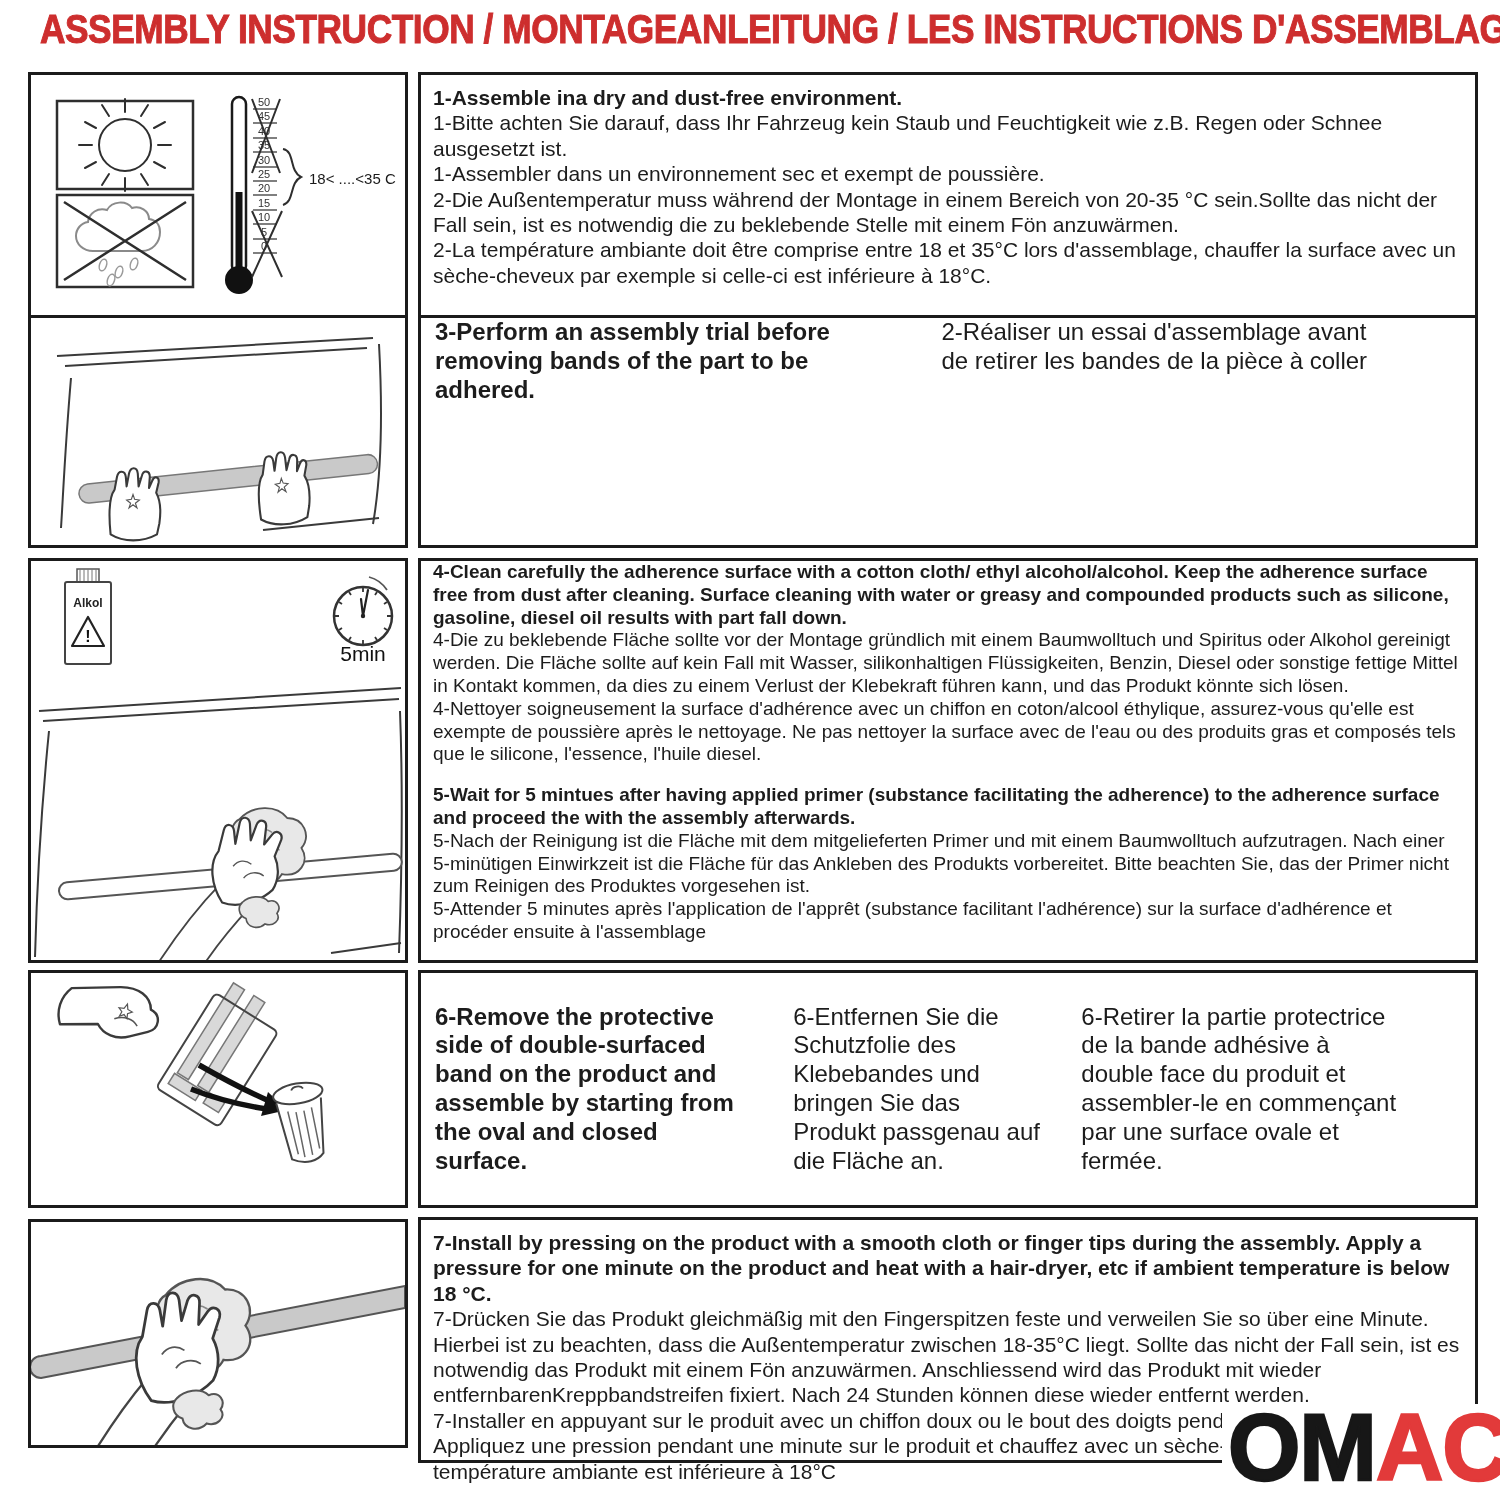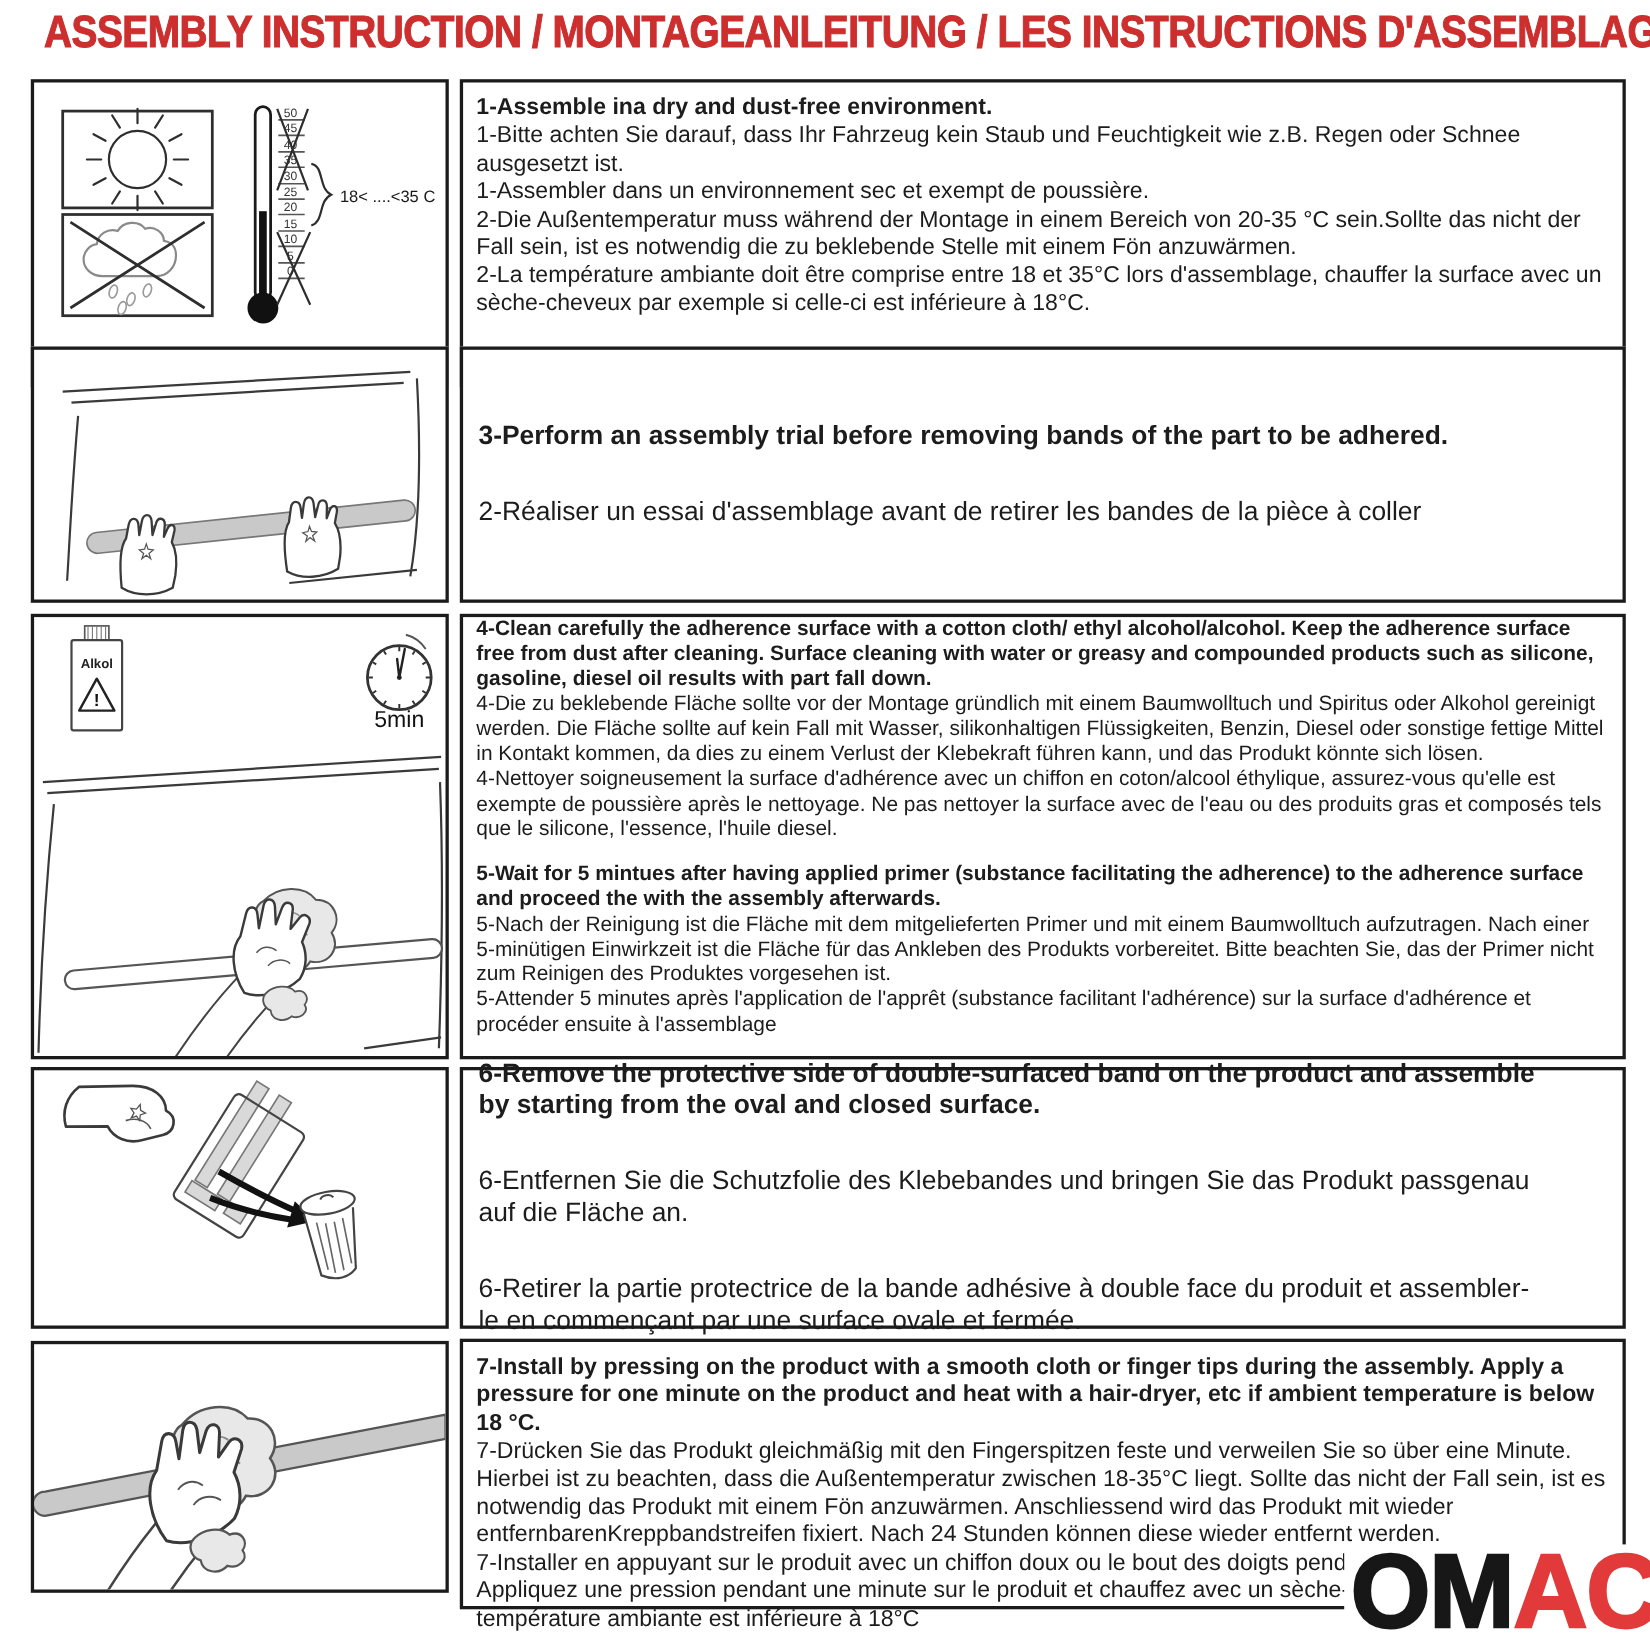--- a/index.html
+++ b/index.html
@@ -12,22 +12,22 @@
   .r1{top:72px;height:280px;}
   .r2{top:315px;height:233px;}
   .r3{top:558px;height:405px;}
   .r4{top:970px;height:238px;}
   .r5{top:1217px;height:246px;}
   .r5i{top:1219px;height:229px;}
   
   .txt p{margin:0;}
   .t-sm{font-size:21px;line-height:1.21;padding:10px 12px;}
   .t-sm3{font-size:19px;line-height:1.2;padding:0 12px;}
-  .t-lg{font-size:24px;line-height:1.2;display:flex;flex-direction:column;justify-content:center;padding:0 80px 0 14px;gap:40px;}
-  .t-lg4{padding-right:70px;}
+  .t-lg{font-size:24px;line-height:1.2;display:flex;flex-direction:row;justify-content:center;padding:0 80px 0 14px;gap:40px;}
+  .t-lg4{padding-right:70px;align-items:center;}
   .b{font-weight:700;}
   .gap{margin-top:22px !important;}
   .gap3{margin-top:18px !important;}
   #title{position:absolute;top:6px;left:40px;font-size:41px;font-weight:800;
          color:#cd2e2e;-webkit-text-stroke:1px #cd2e2e;white-space:nowrap;
          transform:scaleX(0.86);transform-origin:left center;letter-spacing:-0.5px;}
   #logo{position:absolute;left:1222px;top:1404px;height:86px;padding:0 6px;background:#fff;
         display:flex;align-items:center;font-weight:900;font-size:95px;letter-spacing:-1px;
         line-height:86px;transform:scaleX(0.98);transform-origin:left center;}
   #logo .lb{color:#171717;-webkit-text-stroke:2.5px #171717;}

